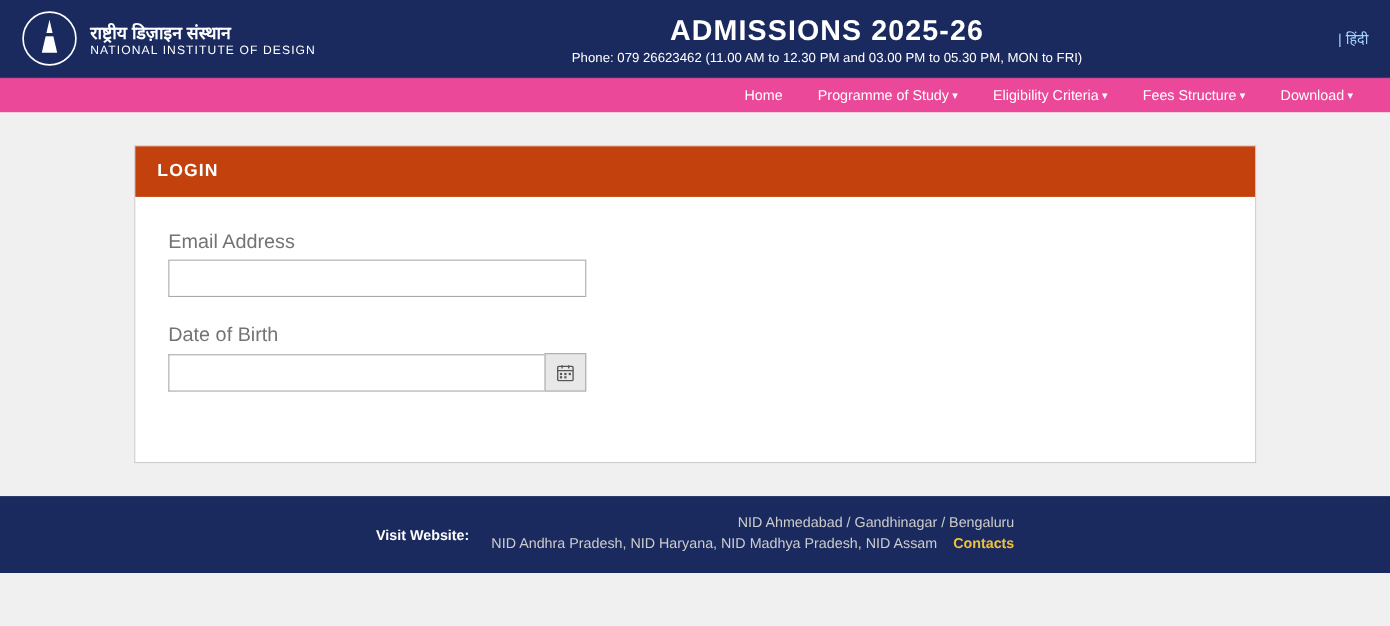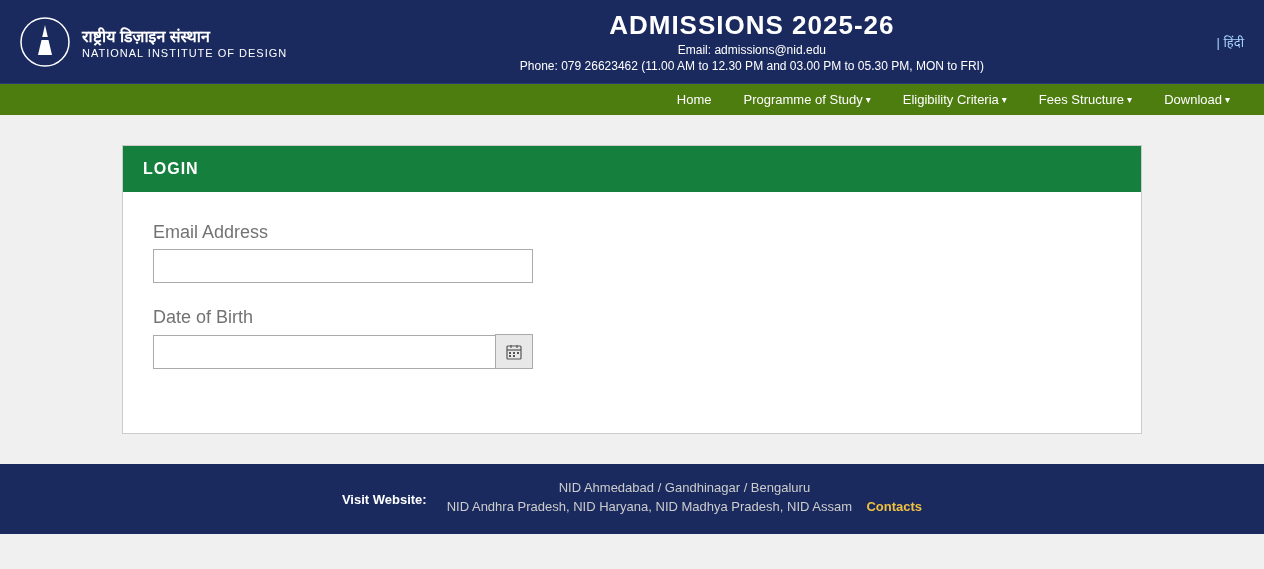--- a/index.html
+++ b/index.html
@@ -51,21 +51,21 @@
       font-size: 13px;
       color: #aad4ff;
     }
     .header-right a {
       color: #aad4ff;
       text-decoration: none;
     }
 
     
     .navbar {
-      background-color: #4d7c0f;
+      background-color: #ec4899;
       border-top: 1px solid #2a3a7e;
       padding: 0 20px;
       display: flex;
       justify-content: flex-end;
       align-items: center;
       gap: 4px;
     }
     .navbar a {
       color: white;
       text-decoration: none;
@@ -85,21 +85,21 @@
       margin: 30px auto;
       padding: 0 20px;
     }
 
     
     .login-box {
       background: white;
       border: 1px solid #ccc;
     }
     .login-header {
-      background-color: #15803d;
+      background-color: #c2410c;
       color: white;
       padding: 14px 20px;
       font-size: 16px;
       font-weight: bold;
       letter-spacing: 1px;
     }
     .login-body {
       padding: 30px 30px 40px 30px;
     }
     .form-group {
@@ -169,21 +169,21 @@
       align-items: flex-start;
       gap: 20px;
     }
     .footer-label {
       color: white;
       font-weight: bold;
       white-space: nowrap;
       margin-top: 12px;
     }
     .footer-links {
-      text-align: center;
+      text-align: right;
     }
     .footer-links a {
       color: #ccc;
       text-decoration: none;
     }
     .footer-row {
       margin-bottom: 4px;
     }
     .contacts-link {
       color: #f0c040 !important;
@@ -201,21 +201,20 @@
       <polygon points="25,8 18,38 32,38" fill="white"></polygon>
       <rect x="20" y="20" width="10" height="3" fill="#1a2a5e"></rect>
     </svg>
     <div class="logo-text">
       <div class="hindi-text">राष्ट्रीय डिज़ाइन संस्थान</div>
       <div class="english-text">NATIONAL INSTITUTE OF DESIGN</div>
     </div>
   </div>
   <div class="header-center">
     <div class="title">ADMISSIONS 2025-26</div>
-    <div class="contact-info">Email: admissions@nid.edu</div>
     <div class="contact-info">Phone: 079 26623462 (11.00 AM to 12.30 PM and 03.00 PM to 05.30 PM, MON to FRI)</div>
   </div>
   <div class="header-right">
     <a href="#">| हिंदी</a>
   </div>
 </div>
 
 <nav class="navbar">
   <a href="#">
     <span>Home</span>

